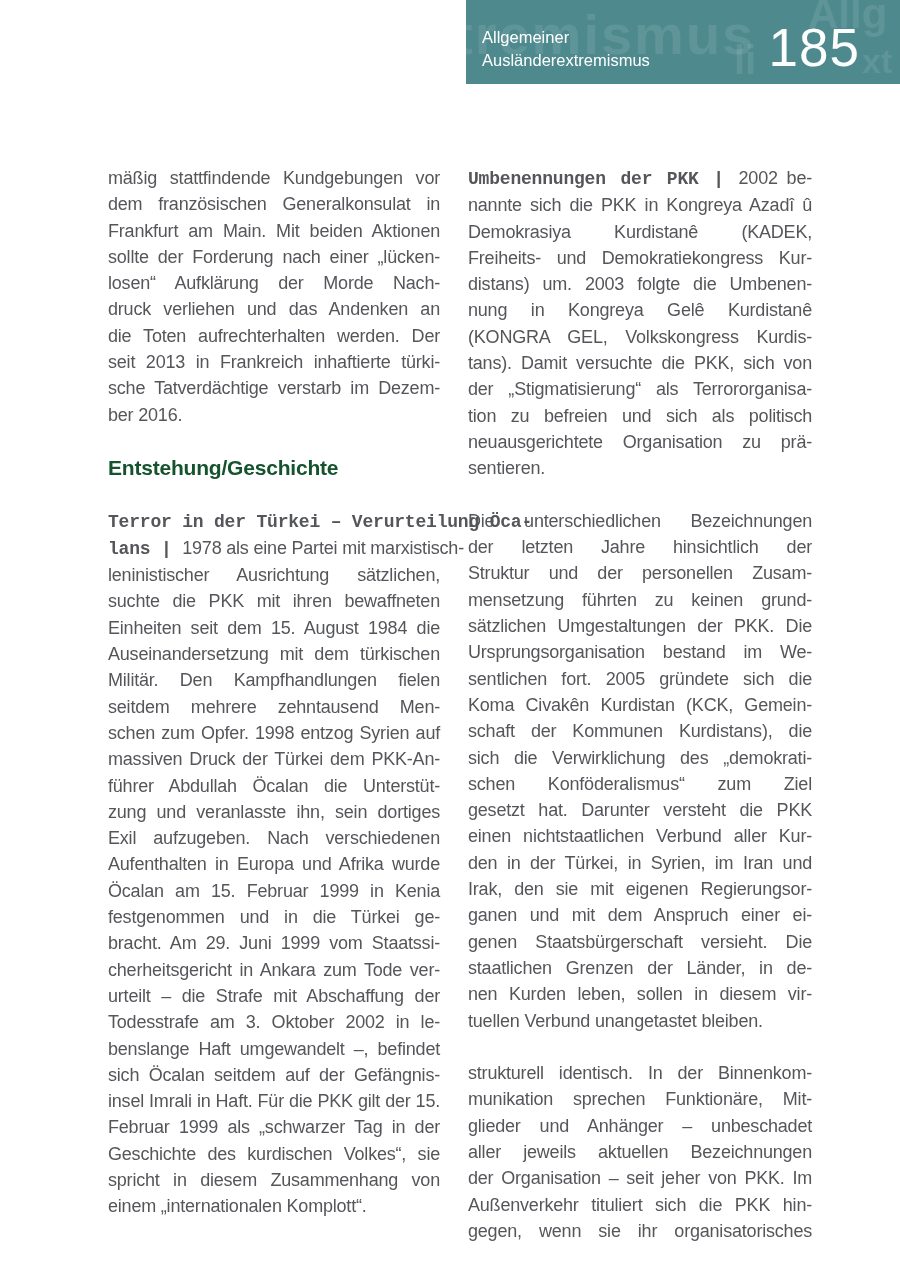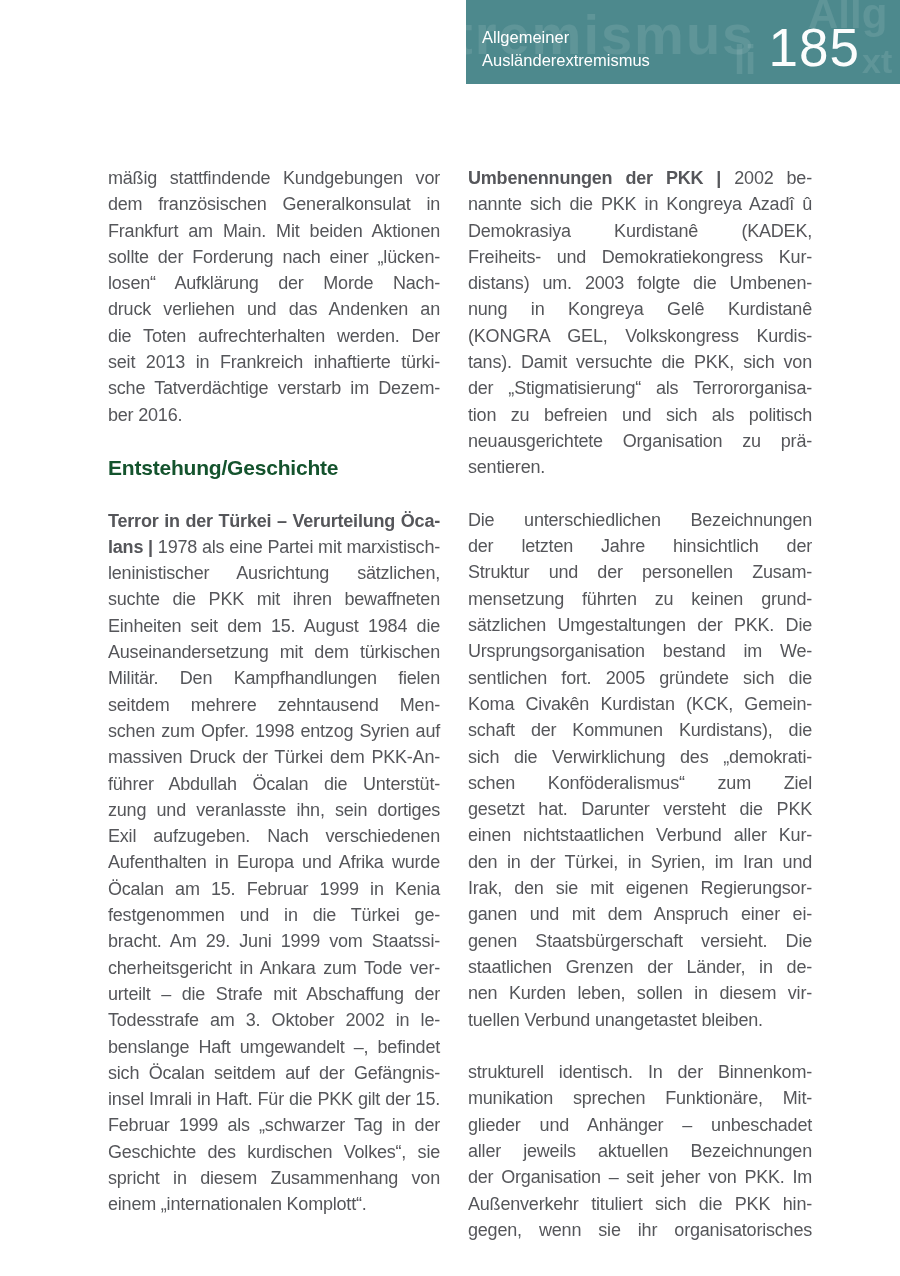--- a/index.html
+++ b/index.html
@@ -76,21 +76,21 @@
   .line {
     font-size: 18px;
     line-height: 26.3px;
     color: #55565a;
     letter-spacing: -0.2px;
     text-align: justify;
     text-align-last: justify;
     white-space: nowrap;
   }
   .line.plain { text-align-last: left; }
-  .line .b { font-weight: bold; }
+  .line .b { font-weight: bold; font-family: Liberation Mono, monospace; }
 
   .section-heading {
     font-size: 21px;
     line-height: 27px;
     font-weight: bold;
     color: #14532d;
     margin: 26.3px 0;
     letter-spacing: -0.2px;
   }
 </style>

